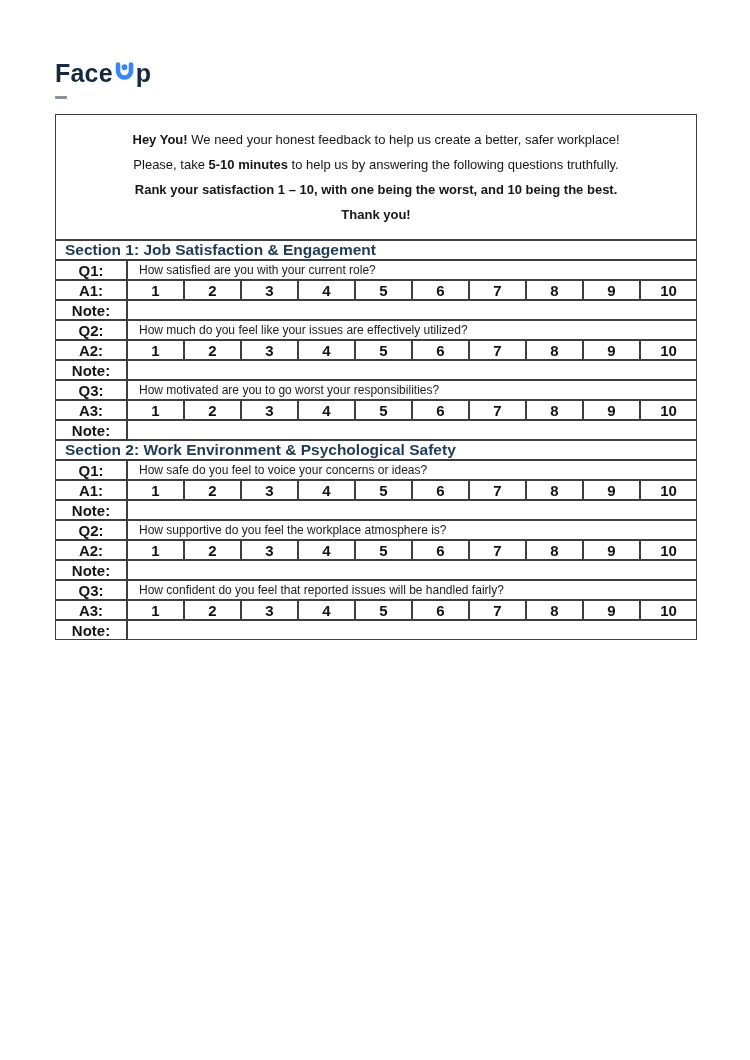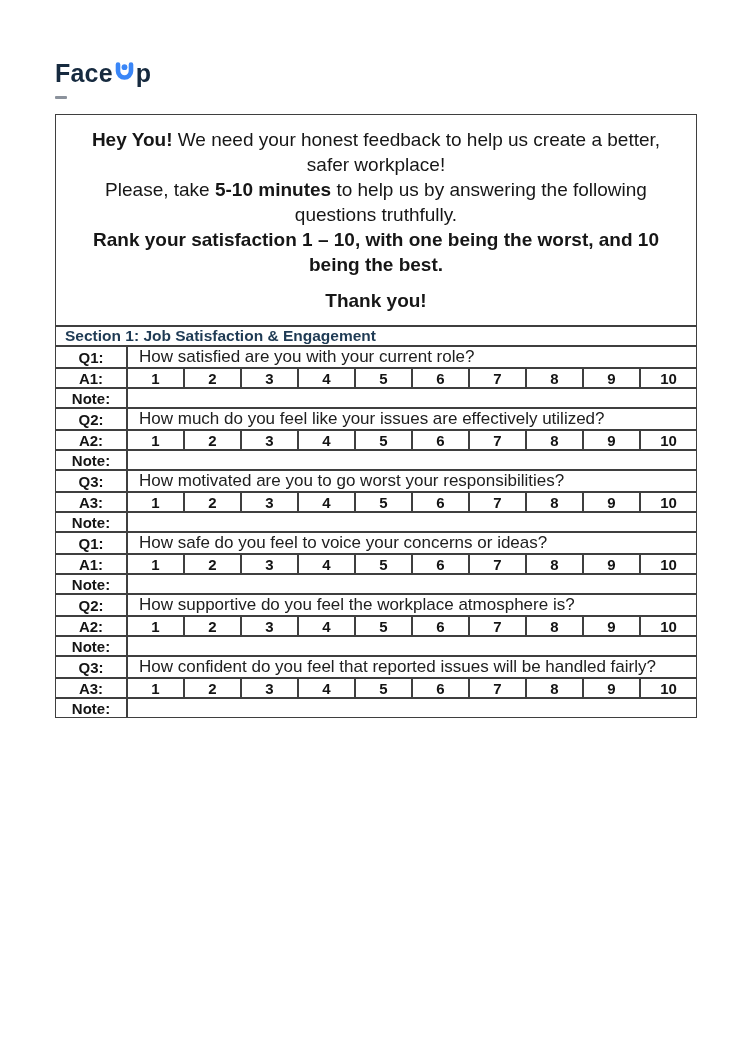--- a/index.html
+++ b/index.html
@@ -58,44 +58,44 @@
     border-spacing: 0;
   }
   table.checklist td {
     border: 1px solid var(--border);
     vertical-align: middle;
     background: #fff;
   }
   td.intro-cell {
     padding: 12px 14px 12px 14px;
     text-align: center;
-    font-size: 19px;
+    font-size: 13px;
     line-height: 25px;
     color: #161616;
   }
-  td.intro-cell .closing { margin-top: 11px; font-weight: 700; }
+  td.intro-cell .closing { margin-top: 0; font-weight: 700; }
   td.intro-cell b { font-weight: 700; }
 
   td.section-header {
     height: 17px;
     padding-left: 9px;
     font-size: 15.5px;
     font-weight: 700;
     color: var(--navy);
   }
   td.row-label {
     height: 20px;
     text-align: center;
     font-size: 15px;
     font-weight: 700;
     color: #141414;
   }
   td.question-cell {
     padding-left: 11px;
-    font-size: 17px;
+    font-size: 12px;
     color: #202020;
   }
   td.scale-cell {
     text-align: center;
     font-size: 15px;
     font-weight: 700;
     color: #141414;
     cursor: pointer;
   }
   td.note-cell { cursor: text; }
@@ -201,20 +201,23 @@
           <td class="scale-cell">7</td>
           <td class="scale-cell">8</td>
           <td class="scale-cell">9</td>
           <td class="scale-cell">10</td>
         </tr>
         <tr>
           <td class="row-label">Note:</td>
           <td class="note-cell" colspan="10"></td>
         </tr>
         <tr>
+          <td class="section-header" colspan="11">Section 2: Work Environment &amp; Psychological Safety</td>
+        </tr>
+        <tr>
           <td class="row-label">Q1:</td>
           <td class="question-cell" colspan="10">How safe do you feel to voice your concerns or ideas?</td>
         </tr>
         <tr>
           <td class="row-label">A1:</td>
           <td class="scale-cell">1</td>
           <td class="scale-cell">2</td>
           <td class="scale-cell">3</td>
           <td class="scale-cell">4</td>
           <td class="scale-cell">5</td>

